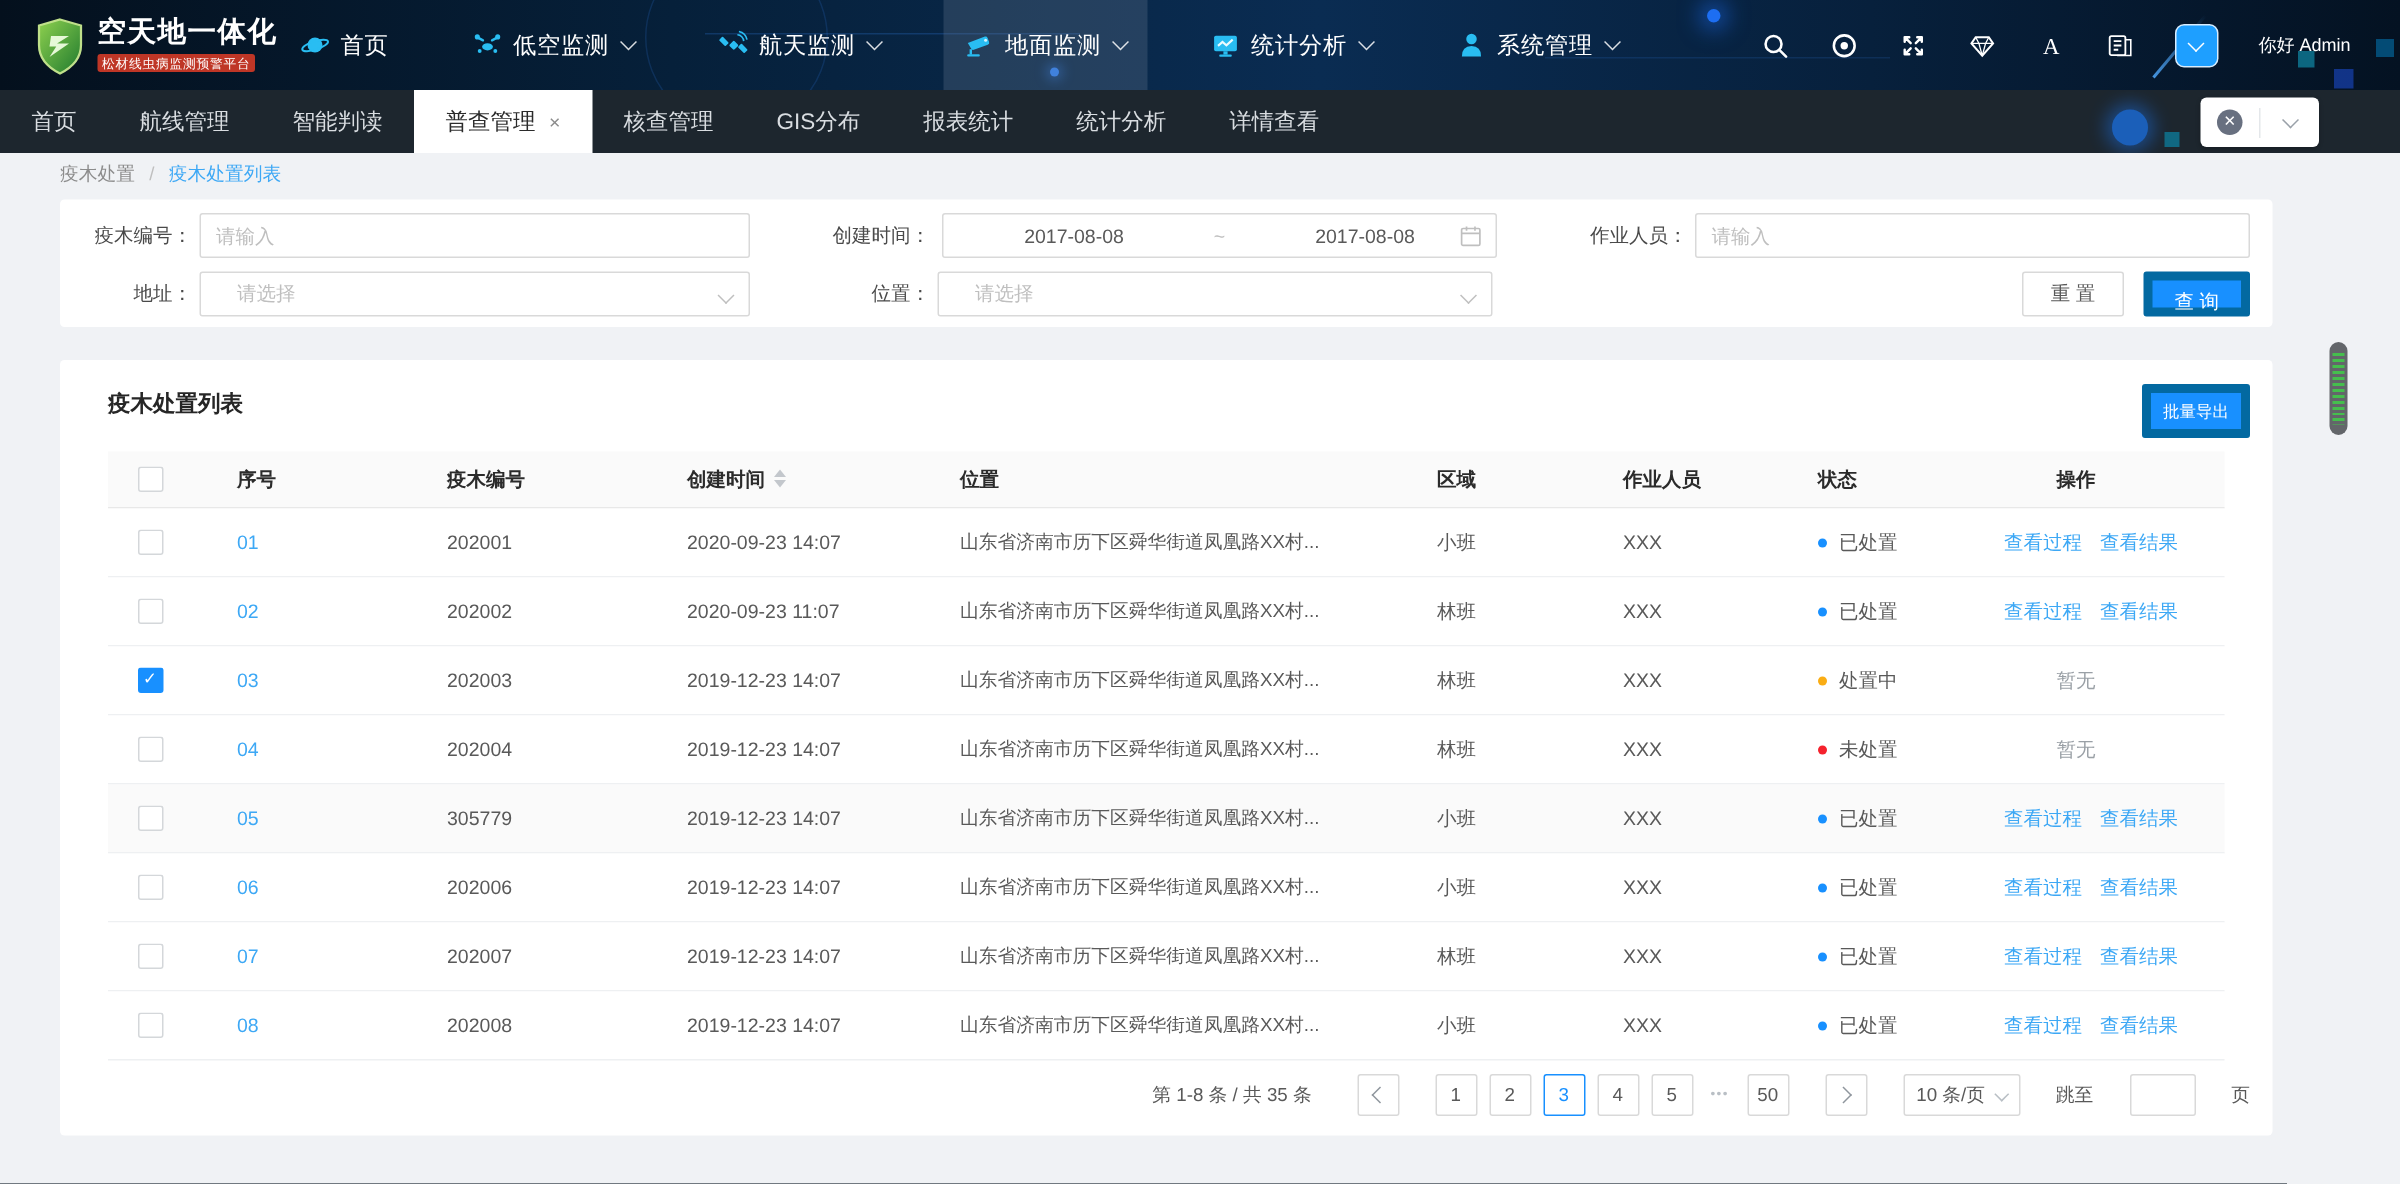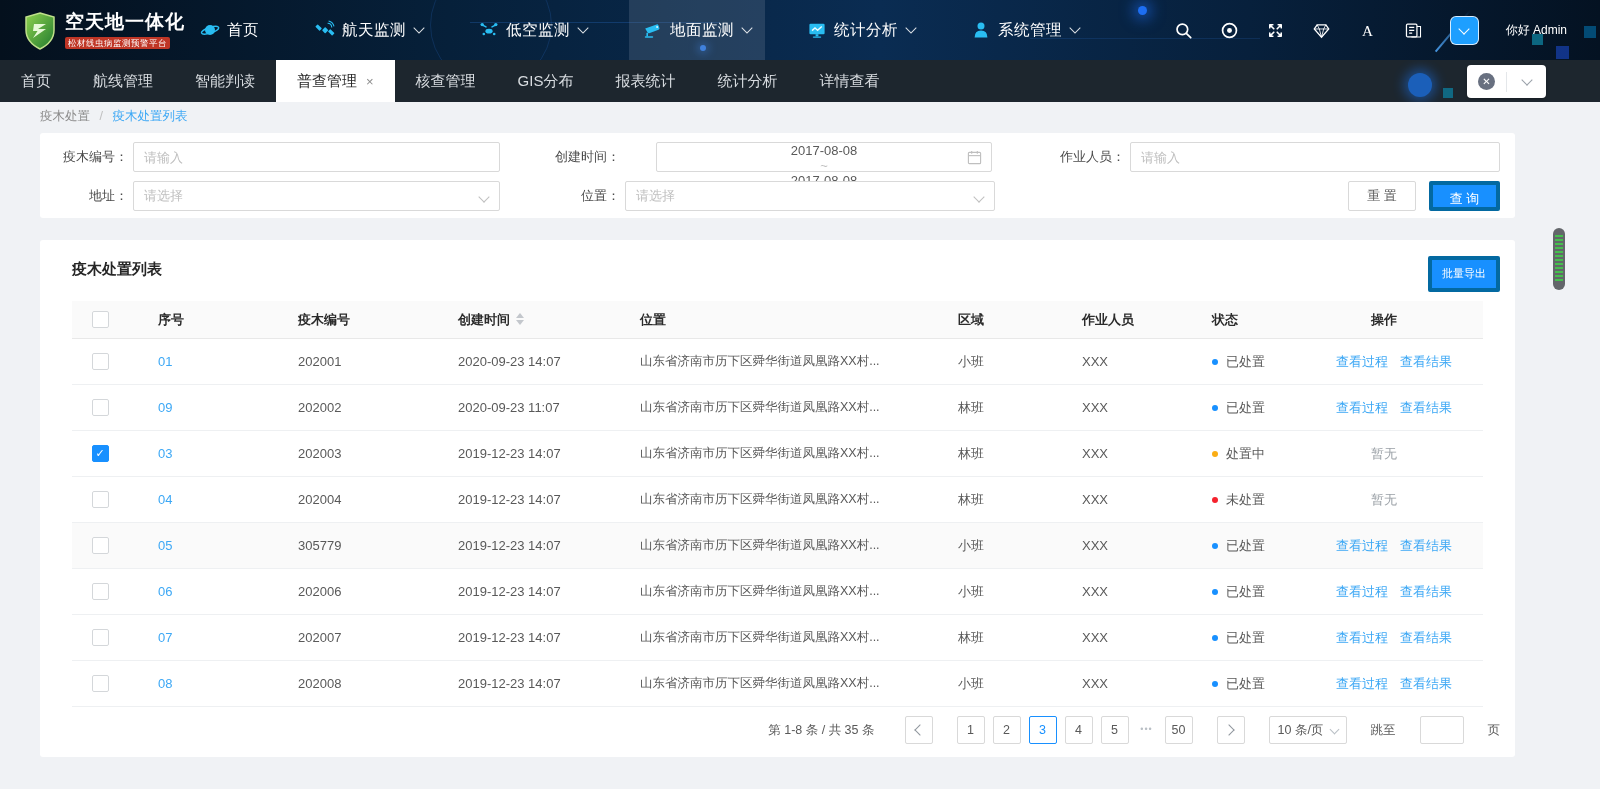--- a/index.html
+++ b/index.html
@@ -63,29 +63,29 @@
   .bc-sep{color:#bfbfbf;margin:0 6px;}
   .bc-current{color:#3da8f5;cursor:pointer;}
 
   
   .card{position:absolute;background:#fff;border-radius:3px;}
   .filter-card{left:40px;top:133px;width:1475px;height:85px;}
   .f-label{position:absolute;height:30px;line-height:30px;text-align:right;color:#4a4a4a;font-size:13px;}
   .f-ctrl{position:absolute;height:30px;border:1px solid #d9d9d9;border-radius:2px;background:#fff;box-sizing:border-box;}
   input.f-input{padding:0 10px;font-size:13px;color:#595959;outline:none;font-family:inherit;}
   input::placeholder{color:#bfbfbf;}
-  .sel{display:flex;align-items:center;padding:0 10px;font-size:13px;color:#bfbfbf;cursor:pointer;}
+  .sel{display:flex;align-items:center;padding:0 24px;font-size:13px;color:#bfbfbf;cursor:pointer;}
   .sel .cv{position:absolute;right:11px;top:11px;color:#bfbfbf;}
   .daterange{display:flex;align-items:center;font-size:13px;color:#595959;cursor:pointer;}
   .daterange .d{flex:1;text-align:center;}
   .daterange .tilde{color:#bfbfbf;width:20px;text-align:center;}
   .daterange .cal{position:absolute;right:9px;top:7px;width:15px;height:15px;}
   .btn{display:inline-block;height:30px;line-height:28px;text-align:center;border-radius:2px;font-size:13px;cursor:pointer;box-sizing:border-box;}
   .btn-plain{border:1px solid #d9d9d9;background:#fff;color:#595959;}
-  .btn-primary{background:#1890ff;color:#fff;border:4px solid #0369a1;}
+  .btn-primary{background:#1890ff;color:#fff;border:6px solid #0369a1;}
   .f-reset{position:absolute;left:1308px;top:48px;width:68px;}
   .f-search{position:absolute;left:1389px;top:48px;width:71px;}
 
   
   .table-card{left:40px;top:240px;width:1475px;height:517px;}
   .t-title{position:absolute;left:32px;top:20px;font-size:15px;font-weight:bold;color:#262626;}
   .t-export{position:absolute;right:15px;top:16px;width:72px;height:36px;line-height:27px;font-size:11px;}
   .table-wrap{position:absolute;left:32px;top:61px;width:1411px;}
   .thead,.trow{display:grid;grid-template-columns:56px 140px 160px 182px 318px 124px 130px 148px 1fr;align-items:center;}
   .thead{height:37px;background:#fafafa;border-bottom:1px solid #e8e8e8;font-size:13px;font-weight:bold;color:#2b2b2b;}
@@ -173,45 +173,45 @@
               <circle cx="10" cy="10" r="5" fill="#29bdf2"></circle>
               <ellipse cx="10" cy="10.3" rx="9" ry="2.8" fill="none" stroke="#29bdf2" stroke-width="1.3" transform="rotate(-18 10 10)"></ellipse>
             </svg>
           </span>
           <span class="nav-label">首页</span>
         </div>
         <div class="nav-item">
           <span class="nav-ico">
             <svg viewBox="0 0 20 20" width="20" height="20">
               <g fill="#29bdf2">
-                <rect x="7.9" y="7.9" width="4.6" height="4.6" rx="0.8" transform="rotate(45 10.2 10.2)"></rect>
-                <rect x="0.6" y="5.9" width="6" height="3.4" rx="0.6" transform="rotate(45 3.6 7.6)"></rect>
-                <rect x="13.2" y="10.6" width="6" height="3.4" rx="0.6" transform="rotate(45 16.2 12.3)"></rect>
-              </g>
-              <path d="M12.6 3.2 a4.4 4.4 0 0 1 4.2 4.2 M13.6 1 a7 7 0 0 1 5.4 5.4" fill="none" stroke="#29bdf2" stroke-width="1.1"></path>
-            </svg>
-          </span>
-          <span class="nav-label">航天监测</span>
-          <span class="cv"></span>
-        </div>
-        <div class="nav-item">
-          <span class="nav-ico">
-            <svg viewBox="0 0 20 20" width="20" height="20">
-              <g fill="#29bdf2">
                 <ellipse cx="10" cy="11.2" rx="3.6" ry="2.4"></ellipse>
                 <rect x="2.6" y="5.2" width="5.4" height="1.6" rx=".8" transform="rotate(28 5.3 6)"></rect>
                 <rect x="12" y="5.2" width="5.4" height="1.6" rx=".8" transform="rotate(-28 14.7 6)"></rect>
                 <circle cx="3.2" cy="4.6" r="1.7"></circle>
                 <circle cx="16.8" cy="4.6" r="1.7"></circle>
                 <circle cx="4.8" cy="14" r="1.3"></circle>
                 <circle cx="15.2" cy="14" r="1.3"></circle>
               </g>
             </svg>
           </span>
           <span class="nav-label">低空监测</span>
+          <span class="cv"></span>
+        </div>
+        <div class="nav-item">
+          <span class="nav-ico">
+            <svg viewBox="0 0 20 20" width="20" height="20">
+              <g fill="#29bdf2">
+                <rect x="7.9" y="7.9" width="4.6" height="4.6" rx="0.8" transform="rotate(45 10.2 10.2)"></rect>
+                <rect x="0.6" y="5.9" width="6" height="3.4" rx="0.6" transform="rotate(45 3.6 7.6)"></rect>
+                <rect x="13.2" y="10.6" width="6" height="3.4" rx="0.6" transform="rotate(45 16.2 12.3)"></rect>
+              </g>
+              <path d="M12.6 3.2 a4.4 4.4 0 0 1 4.2 4.2 M13.6 1 a7 7 0 0 1 5.4 5.4" fill="none" stroke="#29bdf2" stroke-width="1.1"></path>
+            </svg>
+          </span>
+          <span class="nav-label">航天监测</span>
           <span class="cv"></span>
         </div>
         <div class="nav-item active">
           <span class="nav-ico">
             <svg viewBox="0 0 20 20" width="20" height="20">
               <g fill="#29bdf2">
                 <path d="M2.2 8.6 L13.6 4.4 Q14.9 4 15.4 5.3 L16.4 8 Q16.8 9.3 15.5 9.8 L6.2 13.2 Q4.9 13.6 4.4 12.3 Z"></path>
                 <rect x="3.4" y="12.8" width="1.6" height="3.6"></rect>
                 <rect x="1.8" y="16.2" width="8.4" height="1.5" rx=".7"></rect>
                 <circle cx="14.1" cy="6.9" r="1" fill="#d9f5ff"></circle>
@@ -341,21 +341,21 @@
     <span class="bc-parent">疫木处置</span>
     <span class="bc-sep">/</span>
     <span class="bc-current">疫木处置列表</span>
   </div>
 
   <div class="card filter-card">
     <span class="f-label" style="left:0;top:9px;width:88px;">疫木编号：</span>
     <input class="f-ctrl f-input" style="left: 93px; top: 9px; width: 367px;" placeholder="请输入">
 
     <span class="f-label" style="left:500px;top:9px;width:80px;">创建时间：</span>
-    <div class="f-ctrl daterange" style="left:616px;top:9px;width:336px;flex-direction:column;">
+    <div class="f-ctrl daterange" style="left:588px;top:9px;width:370px;">
       <span class="d">2017-08-08</span>
       <span class="tilde">~</span>
       <span class="d">2017-08-08</span>
       <span class="cal">
         <svg viewBox="0 0 16 16" width="15" height="15" fill="none" stroke="#bfbfbf" stroke-width="1.2">
           <rect x="1.5" y="2.5" width="13" height="12" rx="1"></rect>
             <line x1="1.5" y1="6" x2="14.5" y2="6"></line>
           <line x1="5" y1="1" x2="5" y2="4"></line>
             <line x1="11" y1="1" x2="11" y2="4"></line>
         </svg>
@@ -404,21 +404,21 @@
             <div class="td">202001</div>
             <div class="td">2020-09-23 14:07</div>
             <div class="td c-loc">山东省济南市历下区舜华街道凤凰路XX村...</div>
             <div class="td">小班</div>
             <div class="td">XXX</div>
             <div class="td"><span class="dot done"></span>已处置</div>
             <div class="td c-op"><span class="oplink">查看过程</span><span class="oplink">查看结果</span></div>
           </div>
           <div class="trow">
             <div class="td c-check"><span class="cb"></span></div>
-            <div class="td"><span class="seq-link">09</span></div>
+            <div class="td"><span class="seq-link">02</span></div>
             <div class="td">202002</div>
             <div class="td">2020-09-23 11:07</div>
             <div class="td c-loc">山东省济南市历下区舜华街道凤凰路XX村...</div>
             <div class="td">林班</div>
             <div class="td">XXX</div>
             <div class="td"><span class="dot done"></span>已处置</div>
             <div class="td c-op"><span class="oplink">查看过程</span><span class="oplink">查看结果</span></div>
           </div>
           <div class="trow">
             <div class="td c-check"><span class="cb checked">✓</span></div>

